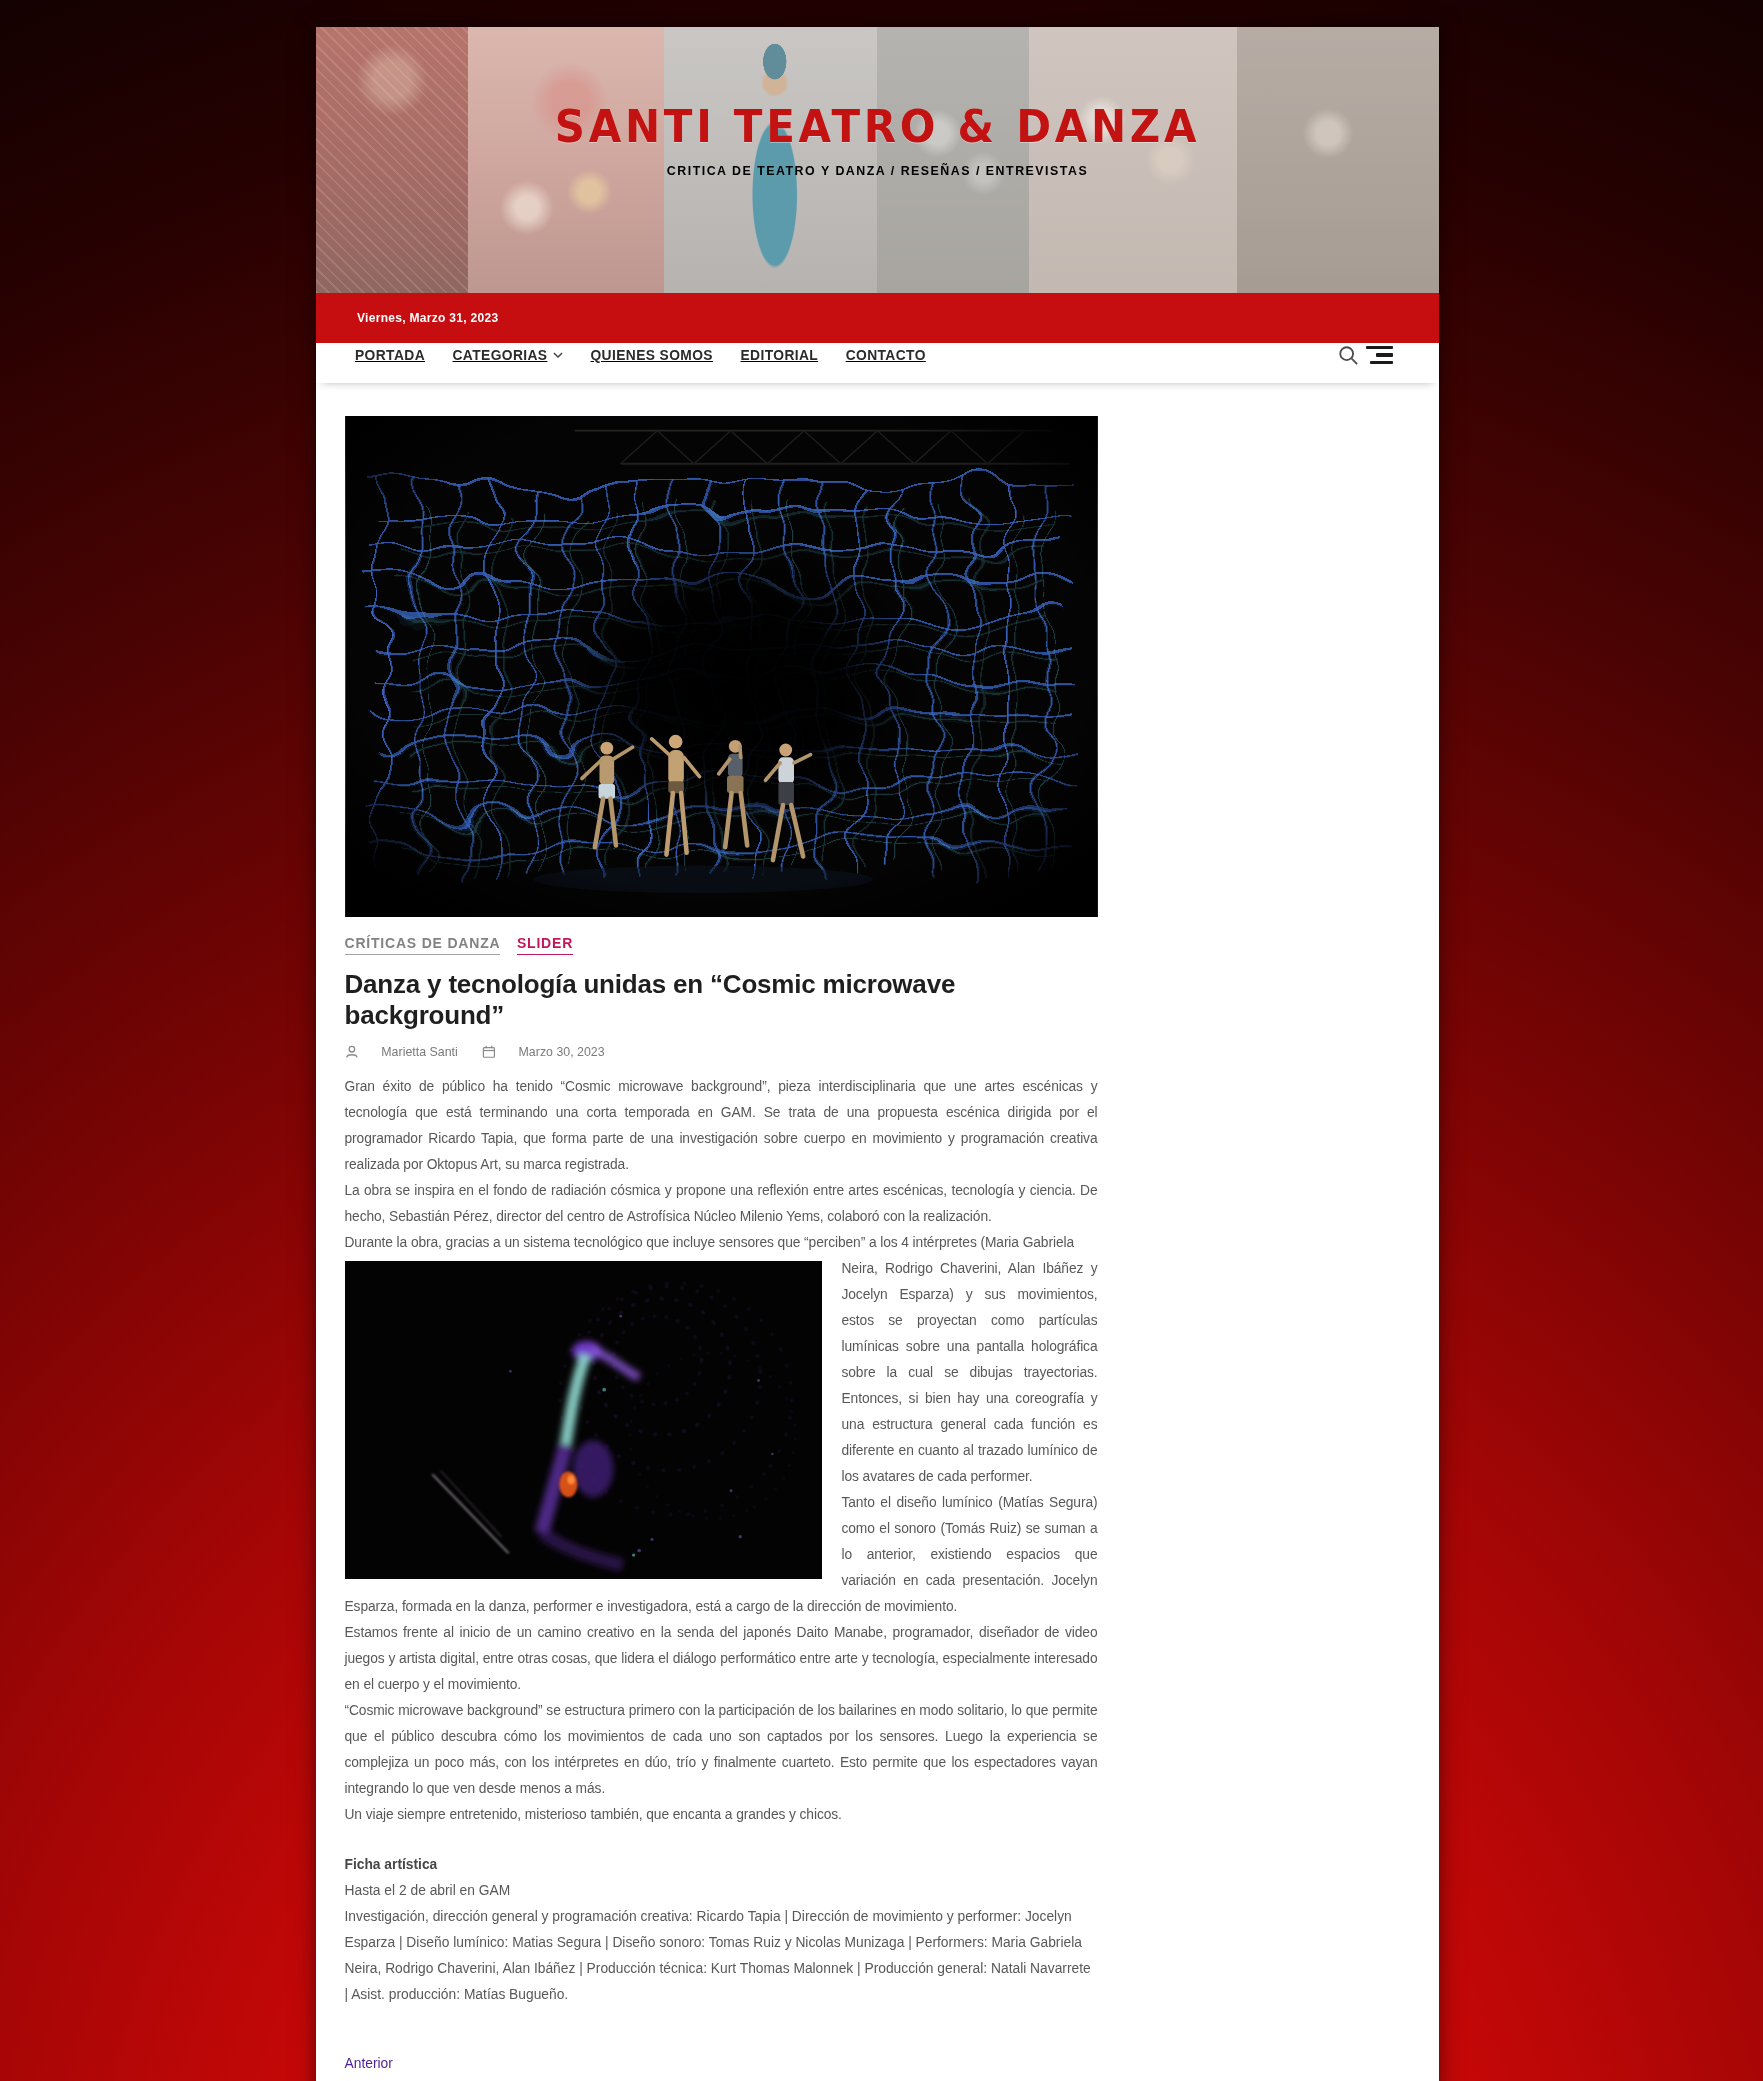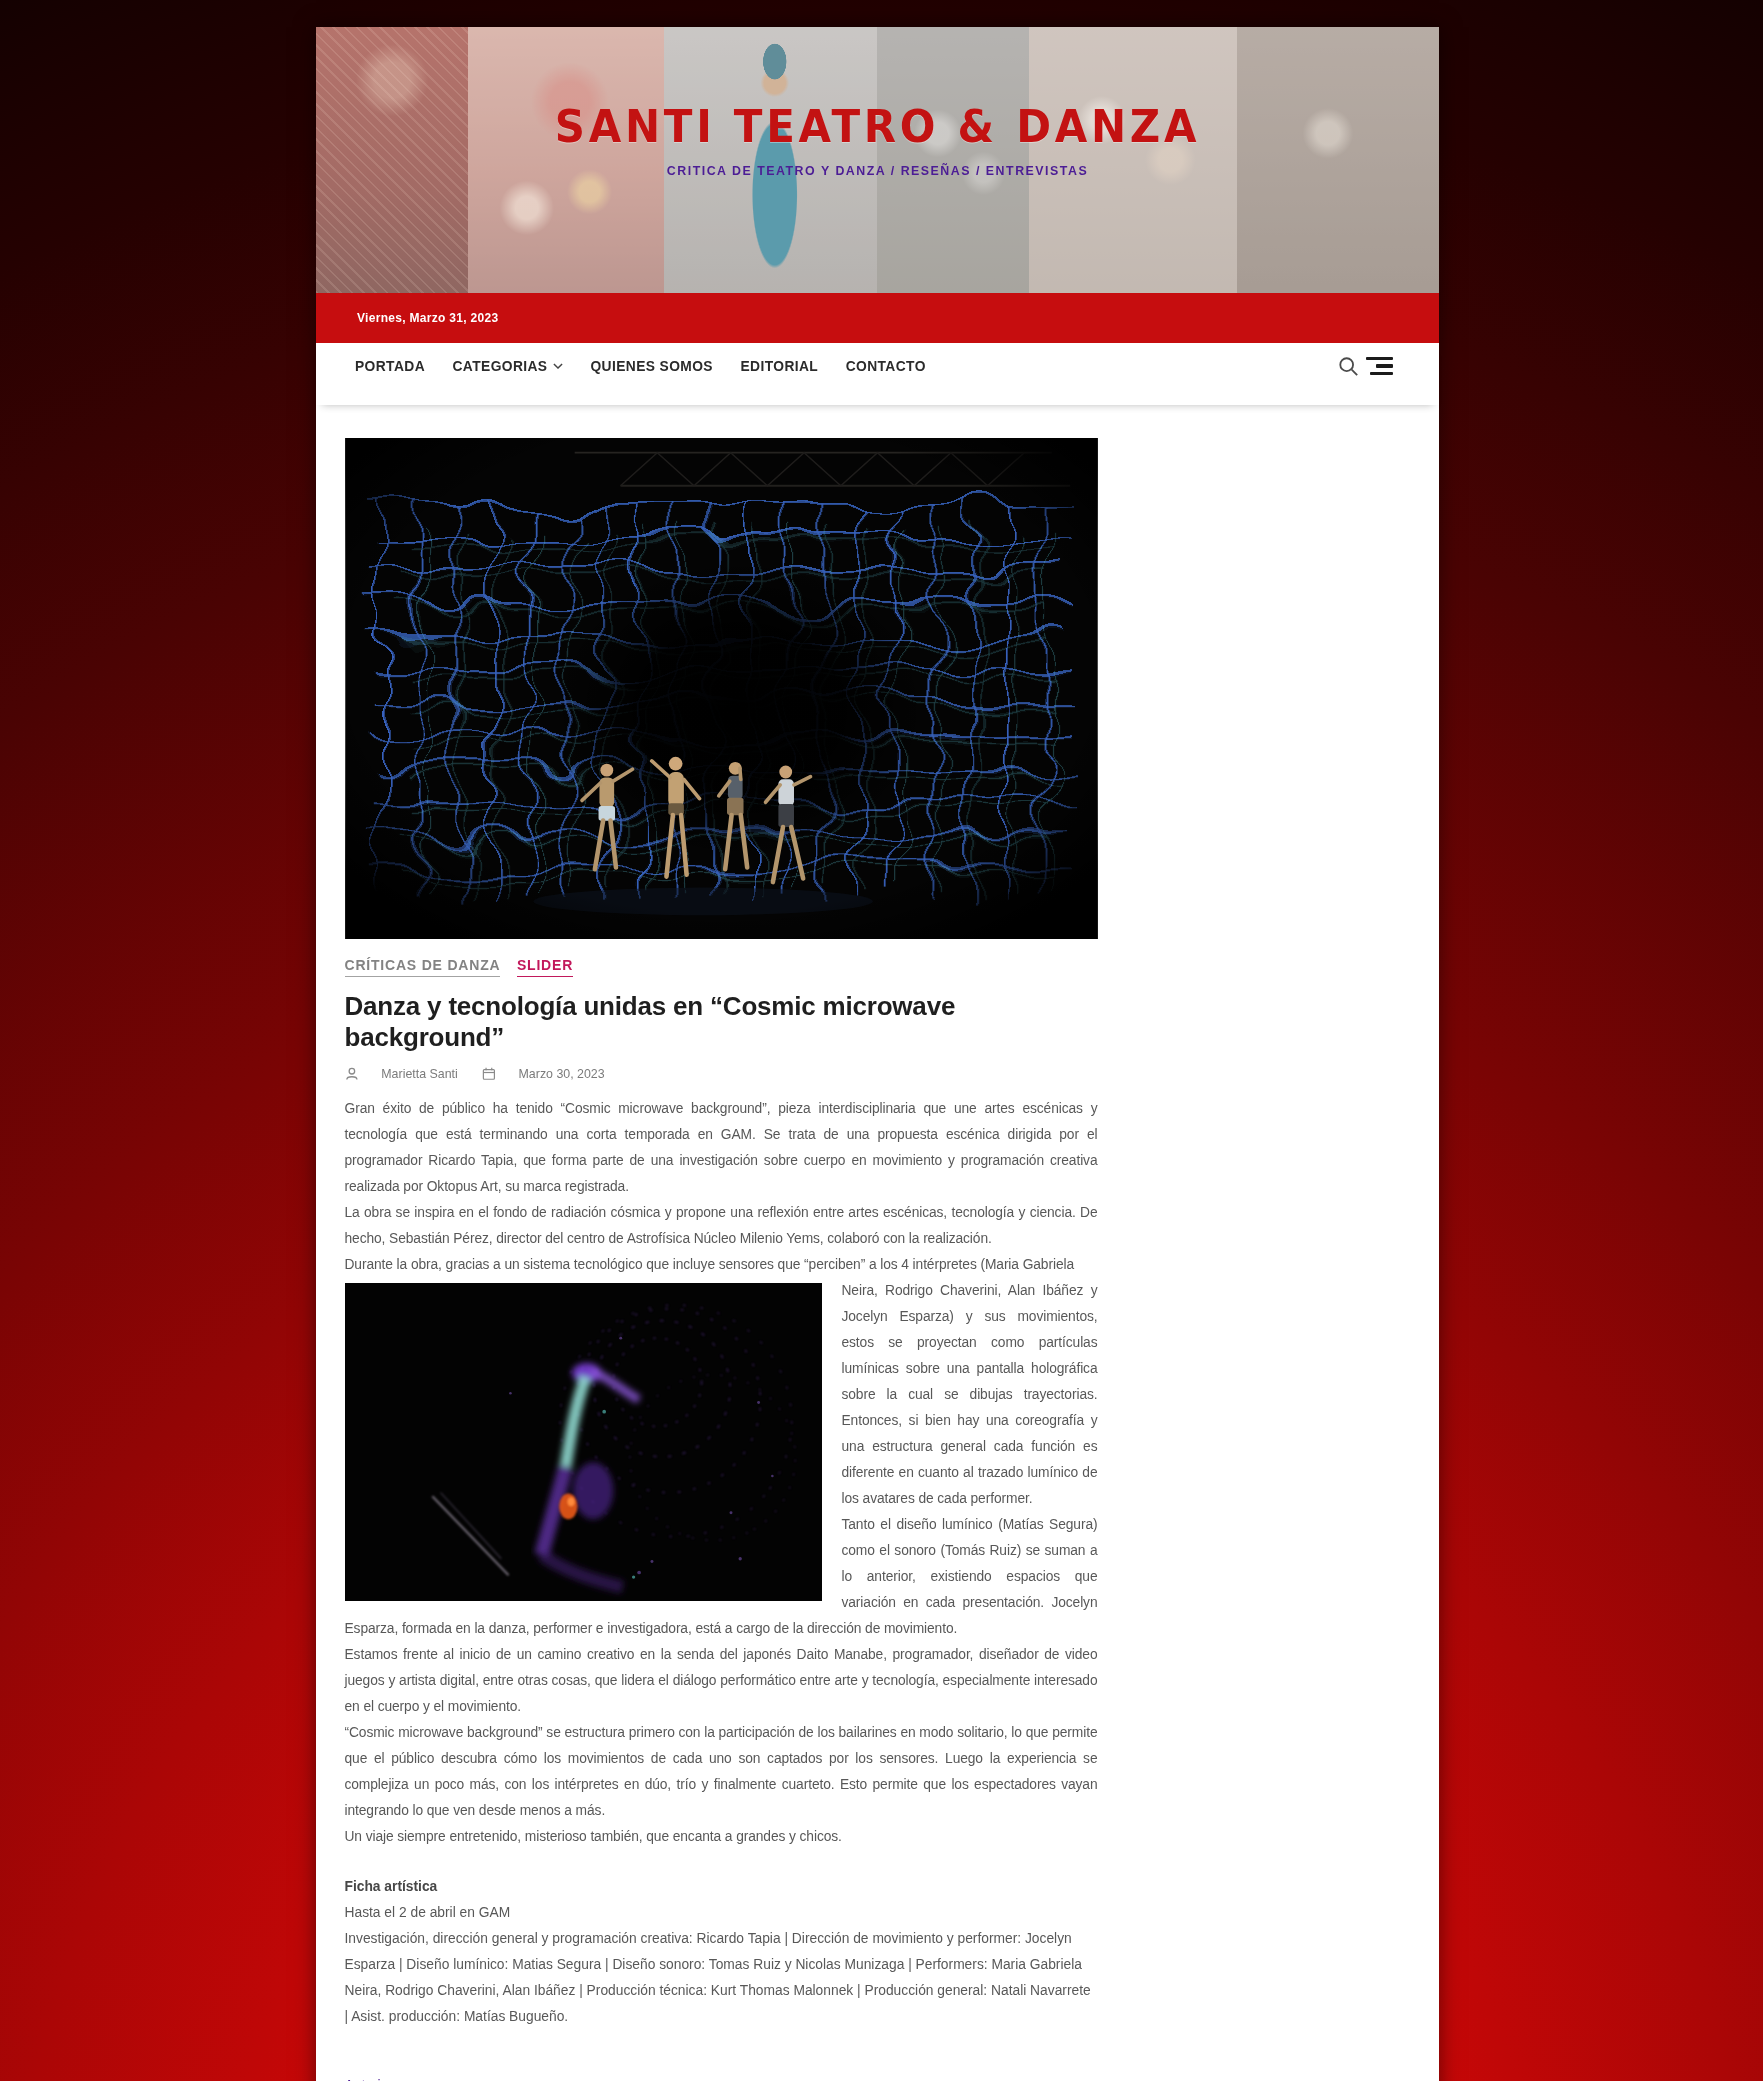--- a/index.html
+++ b/index.html
@@ -67,31 +67,31 @@
   .brand { position:absolute; left:0; right:0; top:75px; text-align:center; z-index:3; }
   .site-title {
     font-family:"DejaVu Sans", sans-serif;
     font-size:42px; font-weight:700; letter-spacing:3.7px;
     color:#c31212; transform:scaleY(1.04);
     text-shadow:0 0.9px 0 rgba(255,255,255,.35);
   }
   .site-tagline {
     margin-top:13px;
     font-size:12.4px; font-weight:700; letter-spacing:1.5px;
-    color:#4c1d95;
+    color:#000000;
   }
 
   
   .datebar { height:50px; background:#c60d0f; display:flex; align-items:center; padding-left:41px; }
   .datebar span { color:#ffffff; font-size:12px; font-weight:700; letter-spacing:0.3px; }
 
   
-  .nav { height:62px; background:#ffffff; display:flex; align-items:center;
+  .nav { height:40px; background:#ffffff; display:flex; align-items:center;
          padding:0 44px 16px 39px; position:relative; z-index:2;
-         box-shadow:0 6.4px 8.3px -6.4px rgba(0,0,0,.3); }
+         box-shadow:0 6.4px 8.3px -6.4px rgba(0,0,0,.3);text-decoration:underline; }
   .nav-item { display:flex; align-items:center; gap:5.5px; margin-right:27.5px;
               font-size:13.8px; font-weight:700; color:#2b2b2b; letter-spacing:0.4px; cursor:pointer; }
   .nav-spacer { flex:1; }
   .icon-btn { display:flex; align-items:center; justify-content:center; width:31px; height:31px; cursor:pointer; }
   .burger { display:flex; flex-direction:column; align-items:flex-end; gap:4.6px; width:27.5px; }
   .burger span { display:block; height:3.2px; border-radius:0.9px; background:#1b1b1b; }
   .burger .b1 { width:27.5px; } .burger .b2 { width:17.4px; } .burger .b3 { width:23px; }
 
   
   .main { background:#ffffff; flex:1; min-height:1610px; padding:33px 0 37px 28.5px; }

